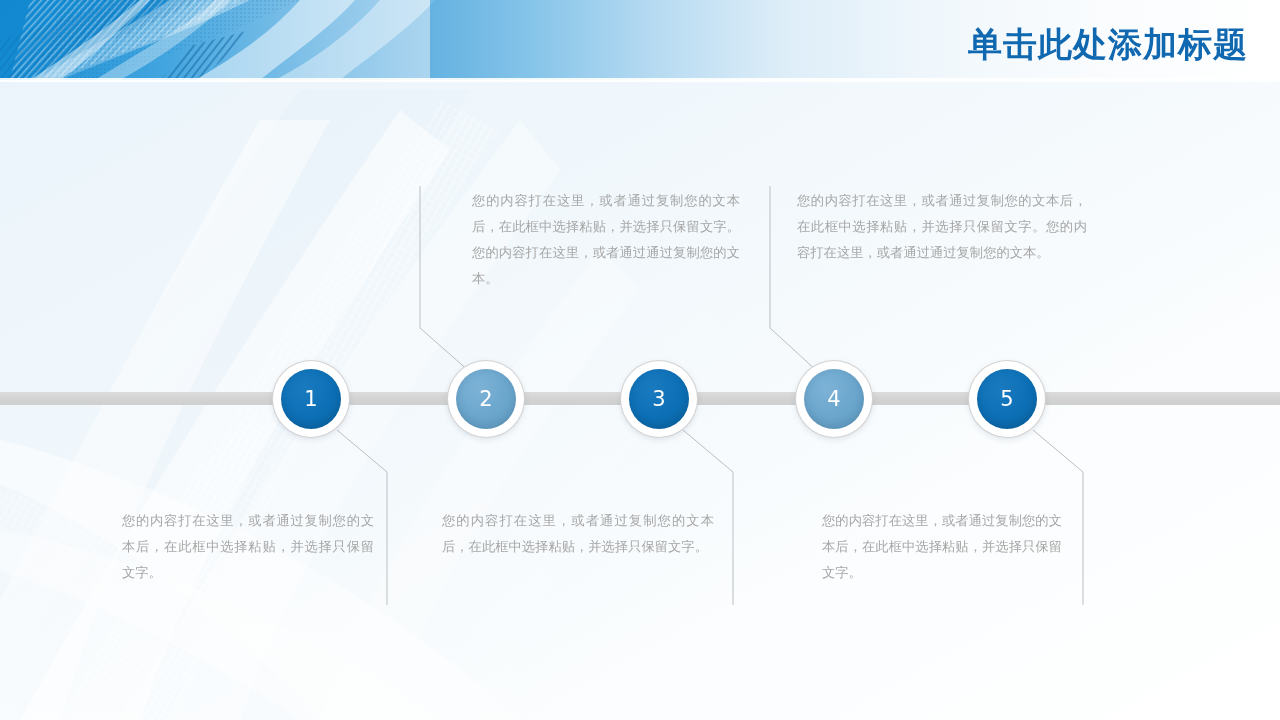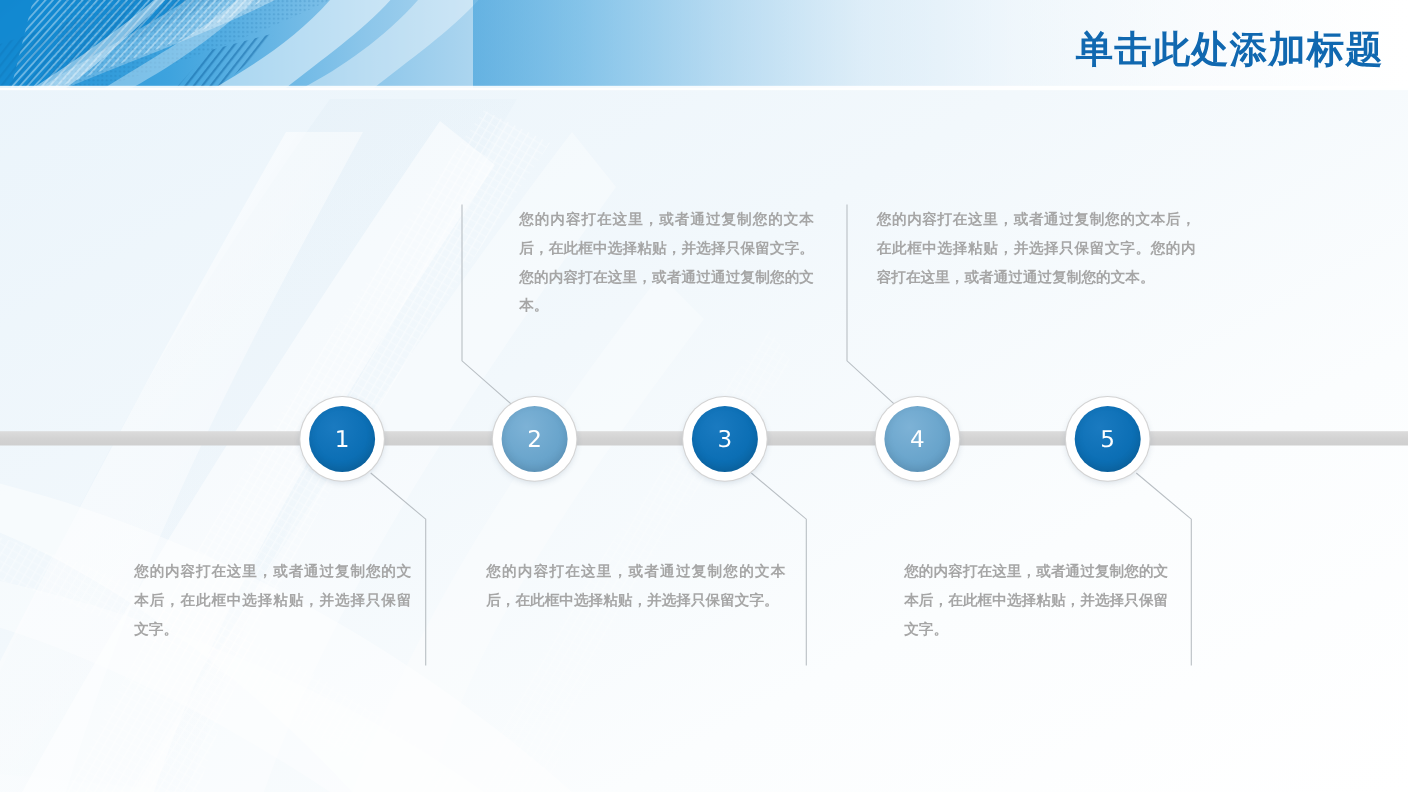--- a/index.html
+++ b/index.html
@@ -10,21 +10,21 @@
   }
   #slide{position:absolute;inset:0;width:1280px;height:720px;overflow:hidden;
     background:linear-gradient(160deg,#f4f9fc 0%,#eef5fa 35%,#f7fbfd 60%,#ffffff 100%);}
 
   
   .bg-layer{position:absolute;inset:0;pointer-events:none;}
   .bg-svg{position:absolute;top:0;left:0;width:1280px;height:720px;}
 
   
   .title{
-    position:absolute;top:22px;right:22px;
+    position:absolute;top:22px;right:32px;
     font-size:34px;font-weight:bold;letter-spacing:1px;
     color:#1068b0;white-space:nowrap;
     font-family:"DejaVu Sans","Liberation Sans",sans-serif;
   }
 
   
   .timeline-bar{
     position:absolute;left:0;top:392px;width:1280px;height:13px;
     background:linear-gradient(180deg,#dcdcdc 0%,#d3d3d3 50%,#cfcfcf 100%);
   }
@@ -47,21 +47,20 @@
 
   
   .conn{position:absolute;top:0;left:0;width:1280px;height:720px;pointer-events:none;}
 
   
   .txt{
     position:absolute;
     color:#a6a6a6;font-size:13.3px;line-height:1.95;
     text-align:justify;
     font-family:"DejaVu Sans","Liberation Sans",sans-serif;
-    font-weight:bold;
   }
   .txt-top1{left:472px;top:188px;width:268px;}
   .txt-top2{left:797px;top:188px;width:290px;}
   .txt-bot1{left:122px;top:508px;width:252px;}
   .txt-bot2{left:442px;top:508px;width:272px;}
   .txt-bot3{left:822px;top:508px;width:240px;}
 </style>
 </head>
 <body>
 

